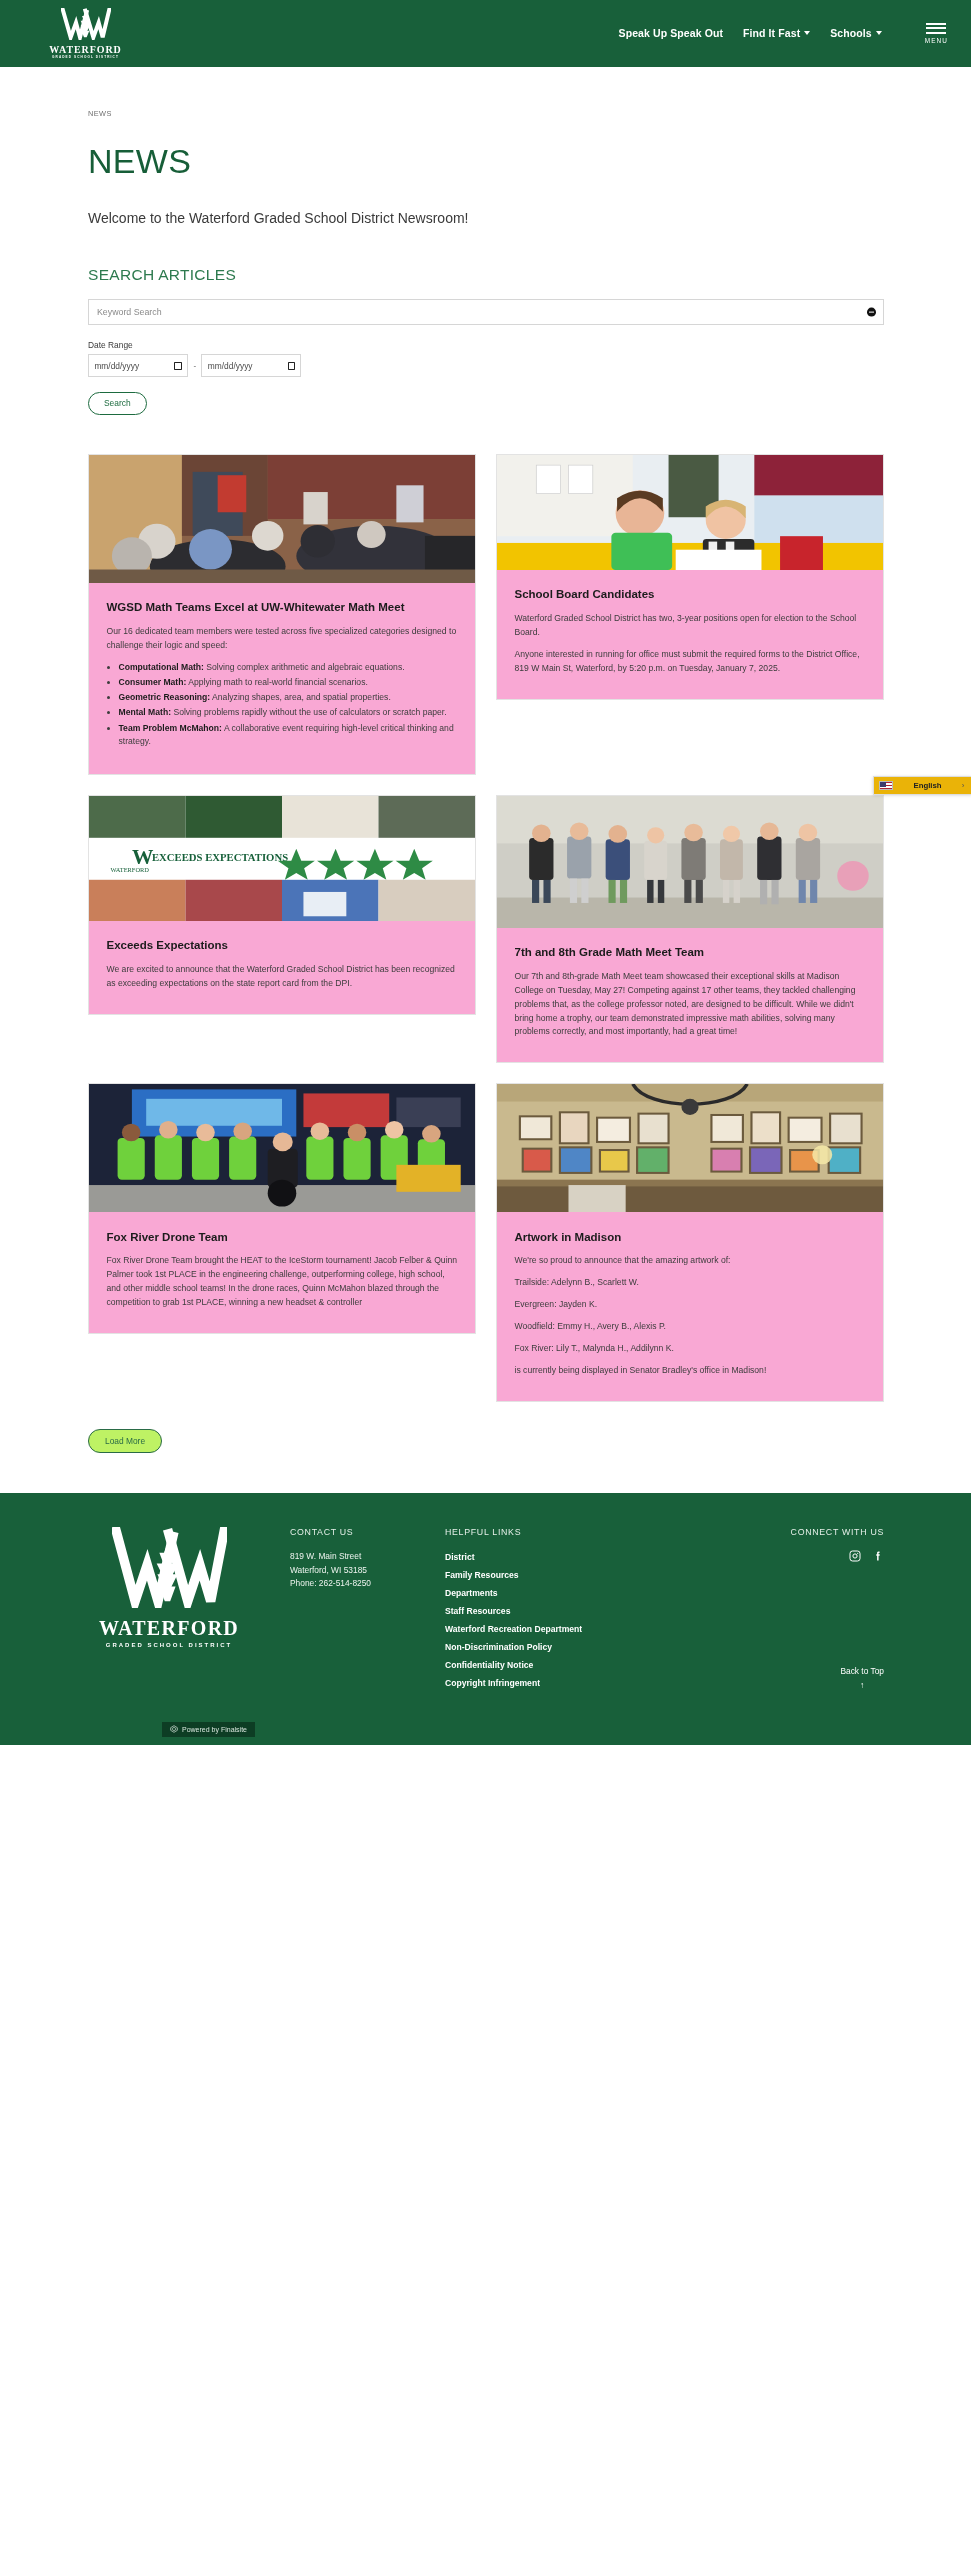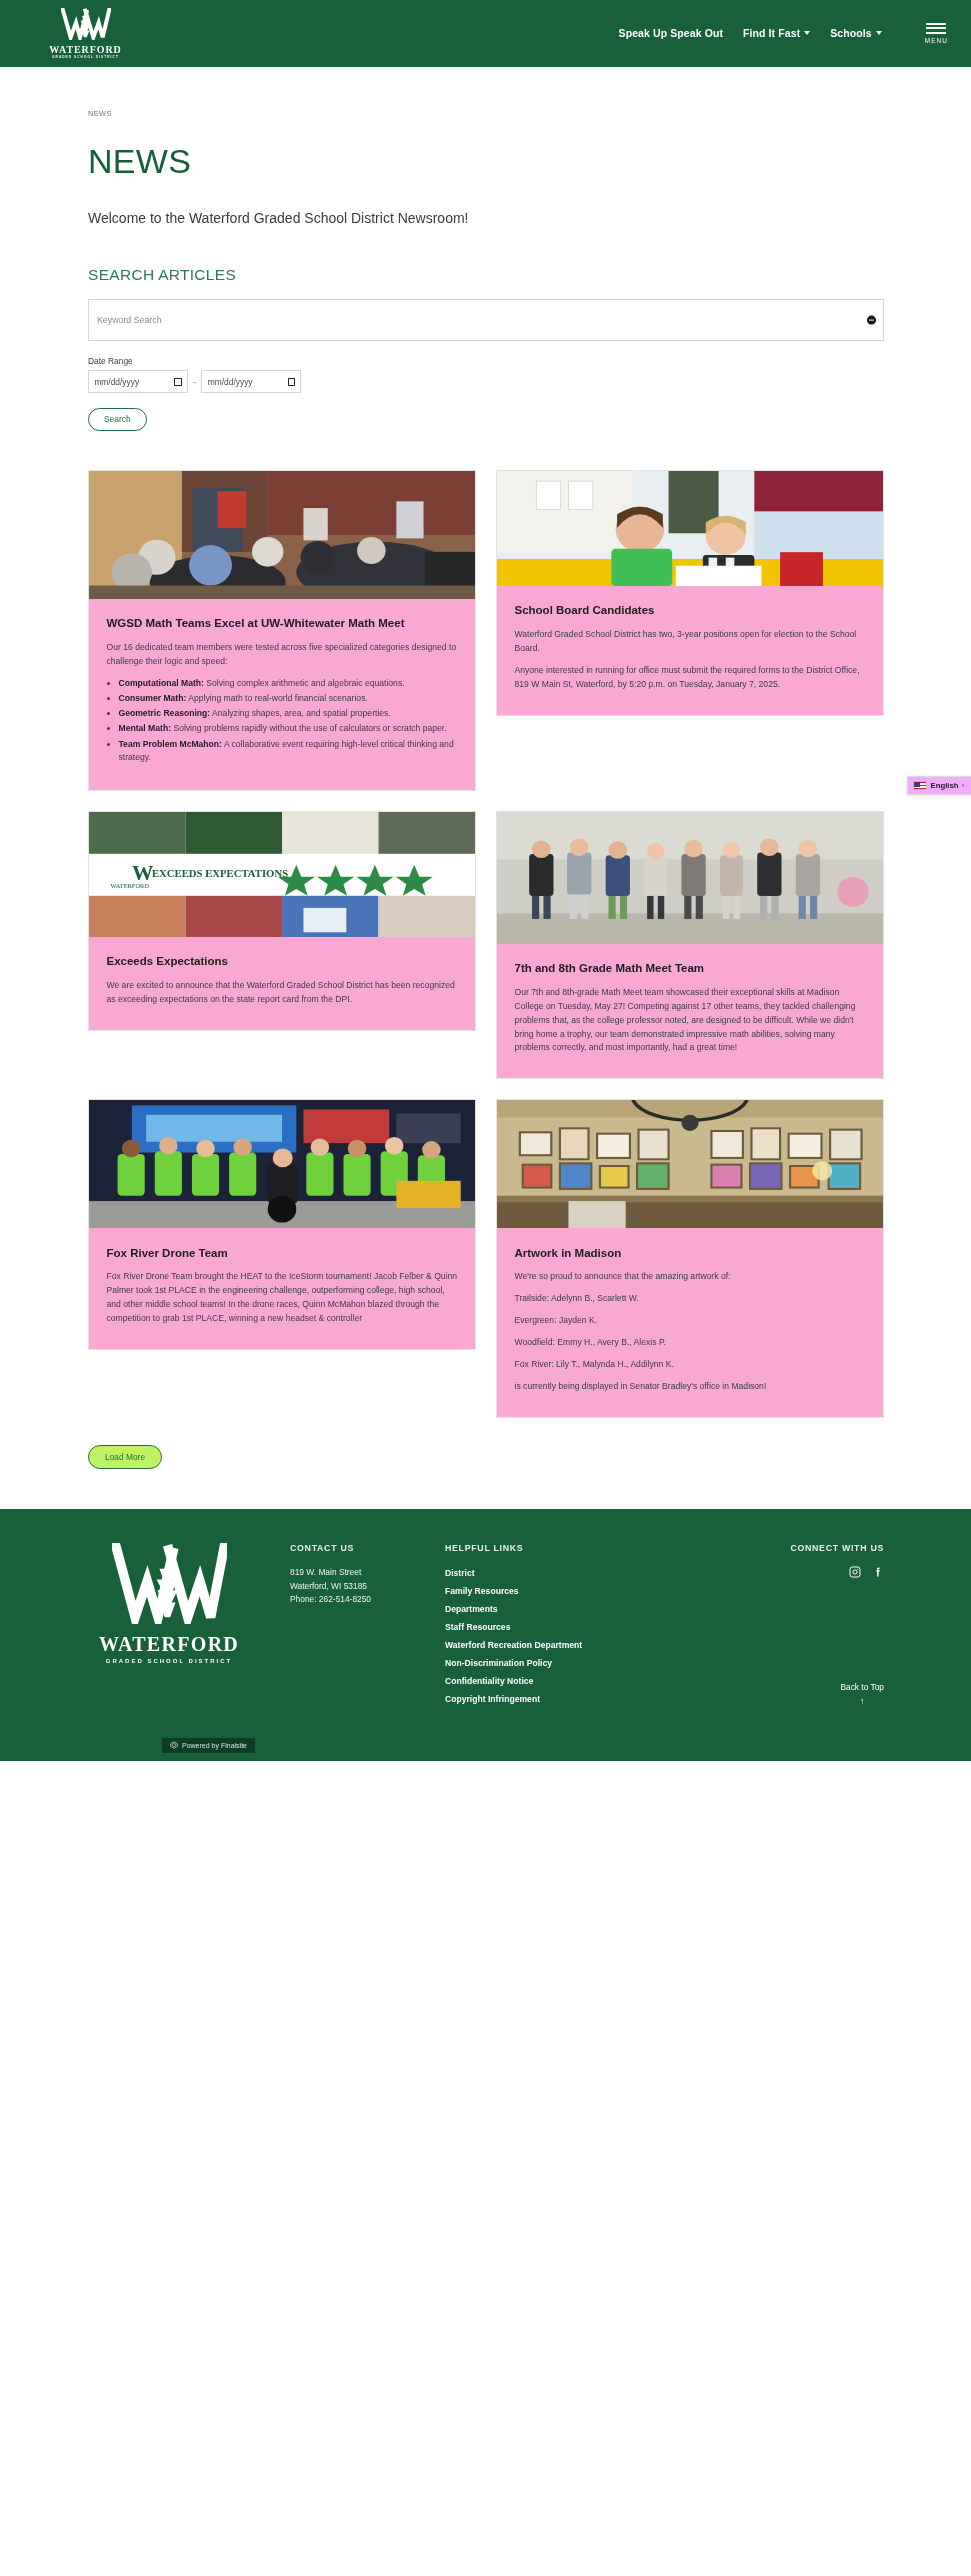--- a/index.html
+++ b/index.html
@@ -101,21 +101,21 @@
   .search-heading {
     font-size: 15.5px;
     color: #2d7a4e;
     font-weight: 400;
     letter-spacing: 0.3px;
     margin: 40px 0 15px 0;
   }
   .keyword-wrap { position:relative; }
   .keyword-input {
     width: 100%;
-    height: 42px;
+    height: 26px;
     border: 0.7px solid #d6d6d6;
     padding: 0 27px 0 8px;
     font-size: 8.8px;
     color:#555;
     font-family:"Liberation Sans", sans-serif;
     background:#fff;
   }
   .keyword-input::placeholder { color:#8a8a8a; }
   .clear-btn {
     position:absolute; right:8px; top:50%; transform:translateY(-50%);
@@ -204,24 +204,24 @@
     font-size:8.4px;
     font-family:"Liberation Sans", sans-serif;
     cursor:pointer;
   }
 
   
   .lang-pill {
     position:absolute;
     right:0;
     top:709px;
-    background:#f0abfc;
+    background:#eab308;
     border:0.7px solid #ddd;
     box-shadow:0 0.7px 3.4px rgba(0,0,0,.18);
-    display:flex; align-items:flex-start; gap:3px;
+    display:flex; align-items:flex-start; gap:20px;
     padding:4px 6.7px 4px 5.4px;
     z-index: 40;
     cursor:pointer;
   }
   .flag { width:14px; height:9.4px; position:relative; overflow:hidden; border:0.7px solid #bbb; }
   .flag .stripes { position:absolute; inset:0;
     background: repeating-linear-gradient(to bottom,#b22234 0,#b22234 0.7px,#fff 0.7px,#fff 1.5px); }
   .flag .canton { position:absolute; left:0; top:0; width:6px; height:5px; background:#3c3b6e; }
   .lang-text { font-size:7.8px; font-weight:700; color:#222; }
   .lang-arrow { font-size:8px; color:#555; }
@@ -243,21 +243,21 @@
     font-weight:700; letter-spacing:-2.7px;
   }
   .f-logo-name { font-family:"Liberation Serif", serif; color:#fff; font-size:20px; letter-spacing:1.3px; font-weight:700; margin-top:1.3px;}
   .f-logo-sub { color:#fff; font-size:6px; letter-spacing:2px; margin-top:2px; font-weight:700; }
 
   .f-head {
     color:#e6f0e9;
     font-size:8.8px;
     letter-spacing:0.7px;
     margin-bottom:13.5px;
-    font-weight:700;
+    font-weight:400;
   }
   .f-text { color:#eef4ef; font-size:8.4px; line-height:1.6; }
   .f-links { list-style:none; margin:0; padding:0; }
   .f-links li { margin-bottom:6px; }
   .f-links a, .f-links span {
     color:#ffffff; font-size:8.6px; font-weight:700; text-decoration:none; cursor:pointer;
   }
   .f-right { text-align:right; }
   .socials { display:flex; gap:10.8px; justify-content:flex-end; margin-top:13.5px; }
   .soc {

